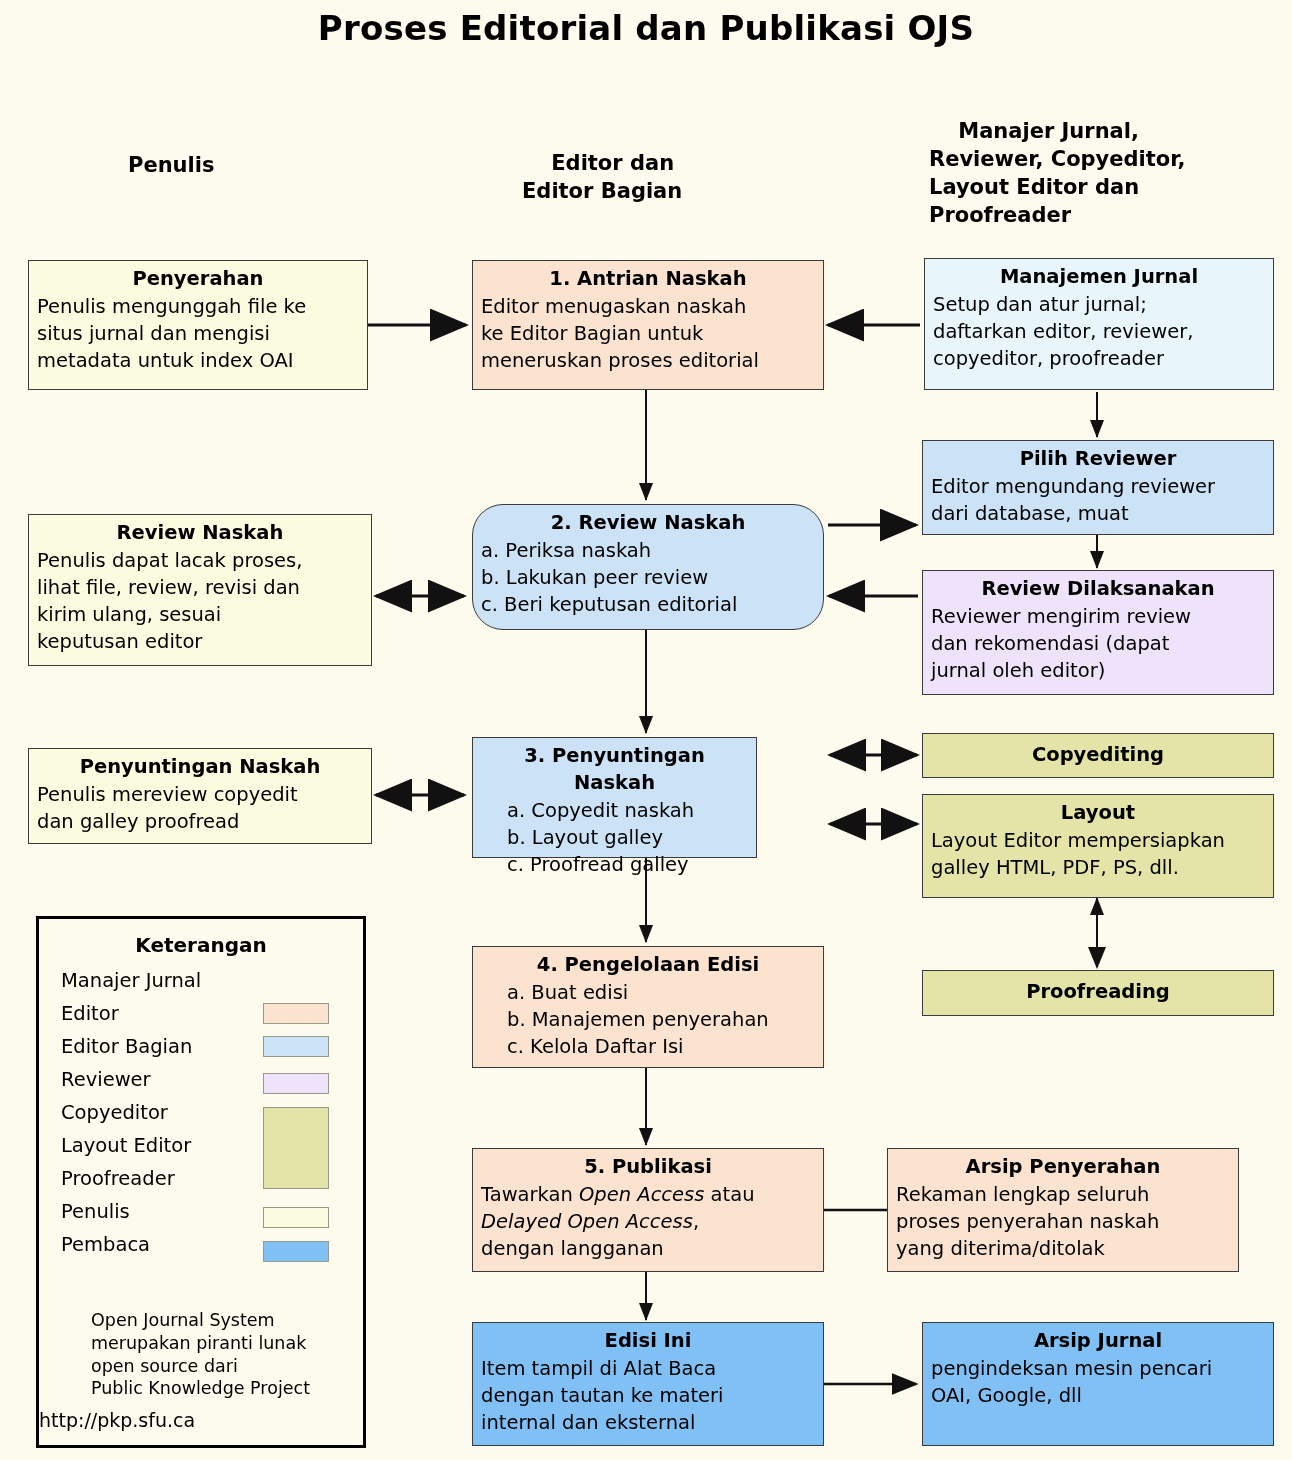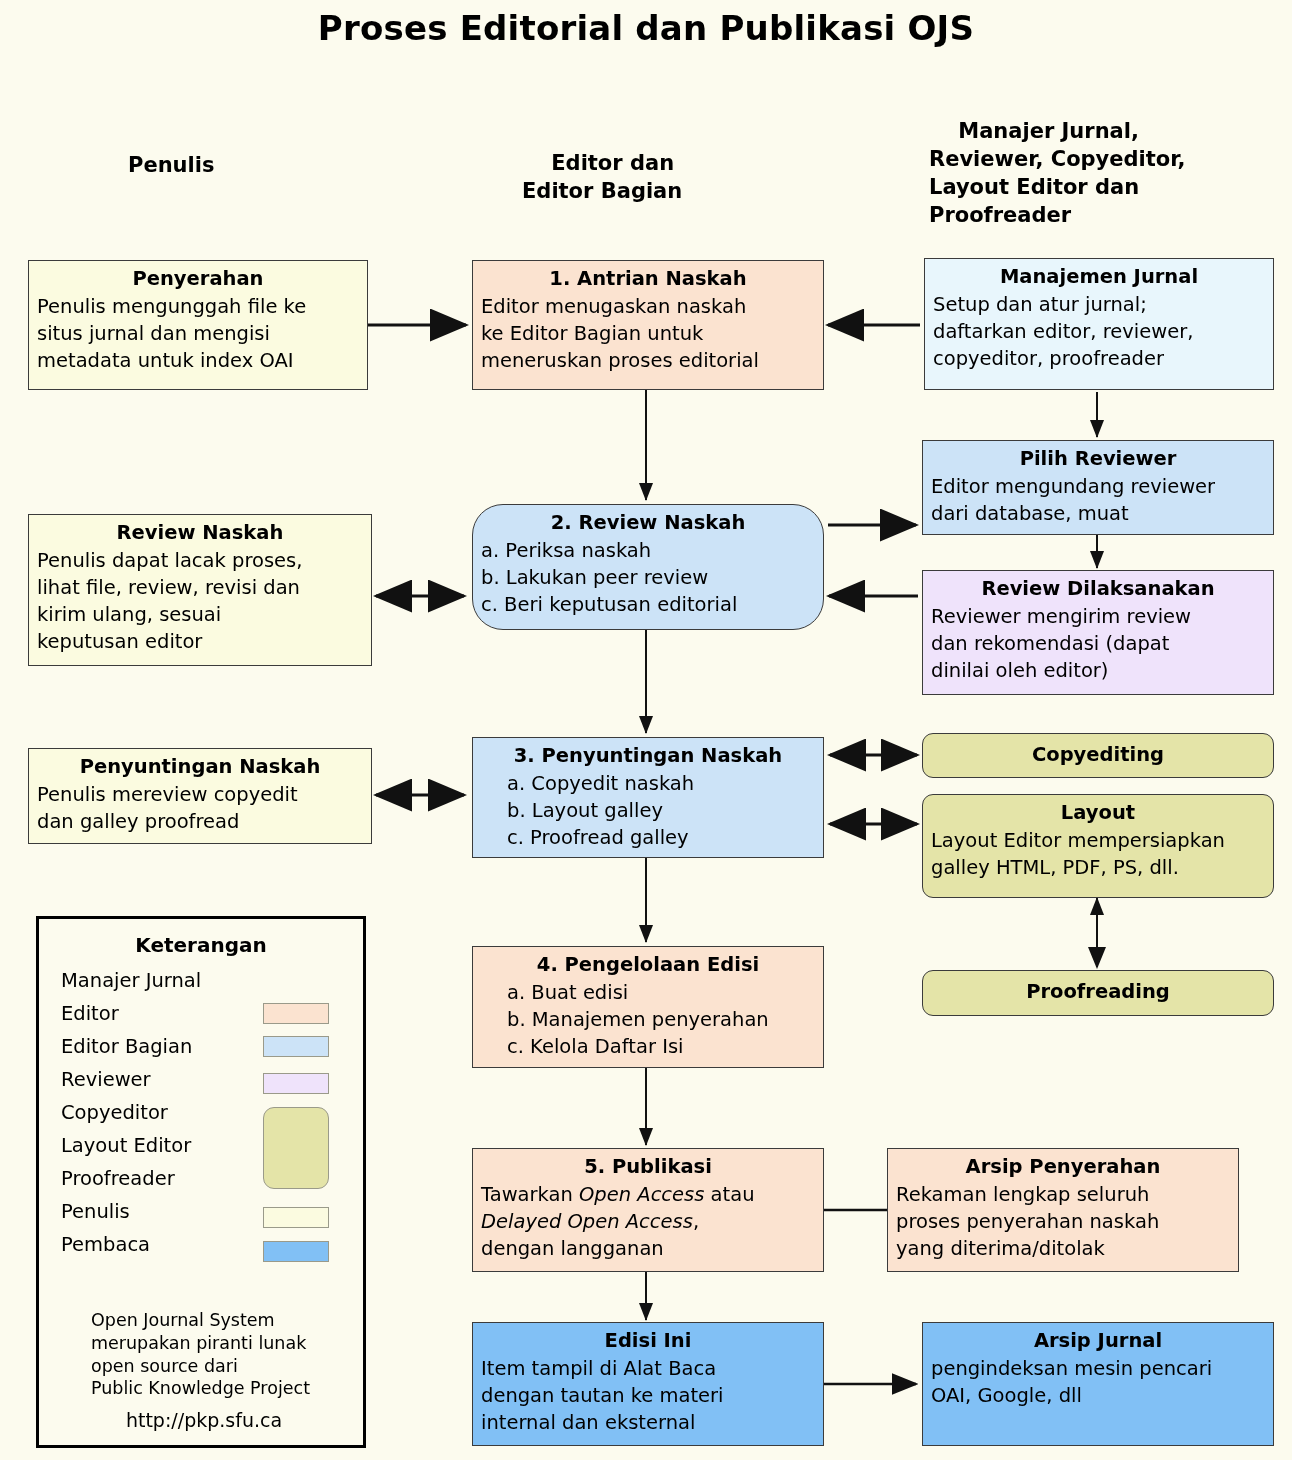--- a/index.html
+++ b/index.html
@@ -51,21 +51,21 @@
   .box.centeronly .bt{margin-bottom:0;}
   .indent .bl{padding-left:26px;}
   .ital{font-style:italic;}
 
   
   .c-author   {background:#FBFBE0;}
   .c-editor   {background:#FBE3D0;}
   .c-section  {background:#CCE3F7;}
   .c-manager  {background:#E8F6FC;}
   .c-reviewer {background:#EFE3FB;}
-  .c-copy     {background:#E4E4A8;border-radius:11px;}
+  .c-copy     {background:#E4E4A8;}
   .c-reader   {background:#81C0F5;}
 
   
   #arrows{position:absolute;left:0;top:0;width:1292px;height:1460px;pointer-events:none;}
 
   
   #legend{
     left:36px;top:916px;width:330px;height:532px;
     background:#FCFBEE;border:3px solid #000;
   }
@@ -76,21 +76,21 @@
   .lg-rows{position:relative;padding-left:22px;}
   .lg-row{
     font-size:19.5px;line-height:1;height:33px;display:flex;align-items:center;
   }
   .lg-sw{position:absolute;border:1px solid #9a9a8a;}
   .lg-note{
     position:absolute;left:52px;top:390px;width:270px;
     font-size:17.5px;line-height:1.3;white-space:pre;
   }
   .lg-url{
-    position:absolute;left:0;top:490px;width:330px;text-align:center;
+    position:absolute;left:0;top:490px;width:330px;
     font-size:19px;
   }
 </style>
 </head>
 <body>
 
 <div id="stage">
 
   <div class="abs" id="title">Proses Editorial dan Publikasi OJS</div>
 
@@ -203,30 +203,30 @@
   <div class="abs box c-section" style="left:922px;top:440px;width:352px;height:95px;">
     <span class="bt">Pilih Reviewer</span>
     <span class="bl">Editor mengundang reviewer</span>
     <span class="bl">dari database, muat</span>
   </div>
 
   <div class="abs box c-reviewer" style="left:922px;top:570px;width:352px;height:125px;">
     <span class="bt">Review Dilaksanakan</span>
     <span class="bl">Reviewer mengirim review</span>
     <span class="bl">dan rekomendasi (dapat</span>
-    <span class="bl">dinilai oleh editor)</span>
+    <span class="bl">jurnal oleh editor)</span>
   </div>
 
   <div class="abs box c-author" style="left:28px;top:748px;width:344px;height:96px;">
     <span class="bt">Penyuntingan Naskah</span>
     <span class="bl">Penulis mereview copyedit</span>
     <span class="bl">dan galley proofread</span>
   </div>
 
-  <div class="abs box c-section indent" style="left:472px;top:737px;width:352px;height:121px;">
+  <div class="abs box c-section indent" style="left:472px;top:737px;width:285px;height:121px;">
     <span class="bt">3. Penyuntingan Naskah</span>
     <span class="bl">a. Copyedit naskah</span>
     <span class="bl">b. Layout galley</span>
     <span class="bl">c. Proofread galley</span>
   </div>
 
   <div class="abs box c-copy centeronly" style="left:922px;top:733px;width:352px;height:45px;">
     <span class="bt">Copyediting</span>
   </div>
 

